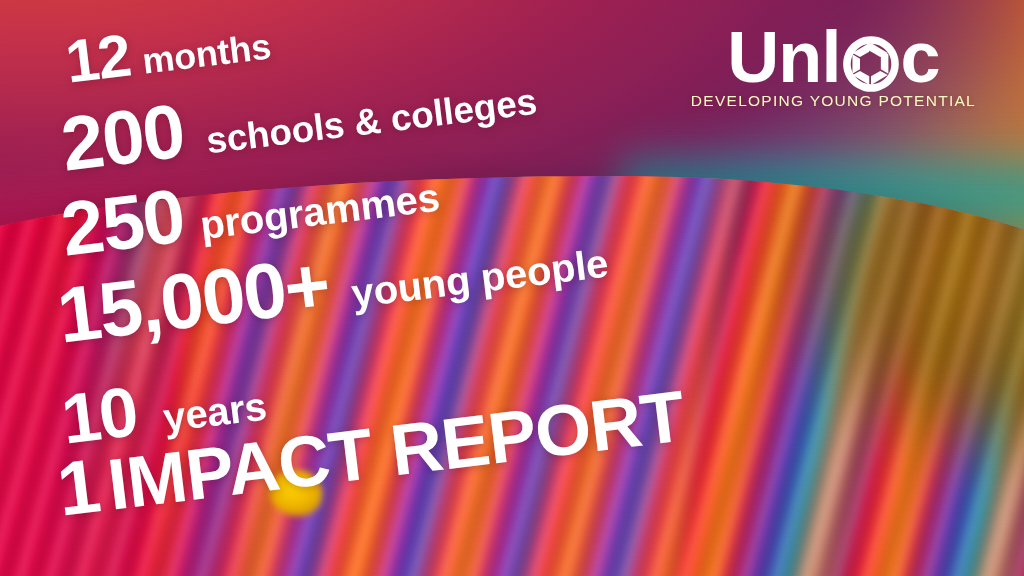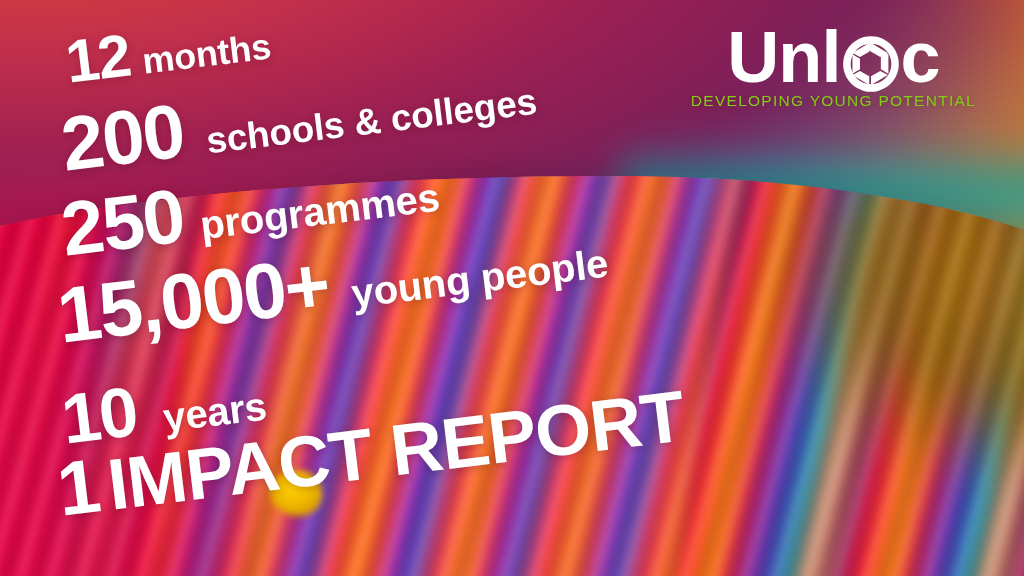--- a/index.html
+++ b/index.html
@@ -164,21 +164,21 @@
   .aperture{
     display:inline-block;width:58px;height:58px;margin:0 1px;
     position:relative;top:7px;
   }
   .aperture svg{display:block;width:58px;height:58px;}
   .tagline{
     margin-top:2px;
     font-size:15.5px;
     letter-spacing:.082em;
     font-weight:normal;
-    color:#84cc16;
+    color:#fef9c3;
     text-shadow:0 1px 5px rgba(90,30,0,.35);
   }
 </style>
 </head>
 <body>
 
 <div class="stage">
 
   <div class="bg">
     <div class="bg-layer bg-base"></div>

